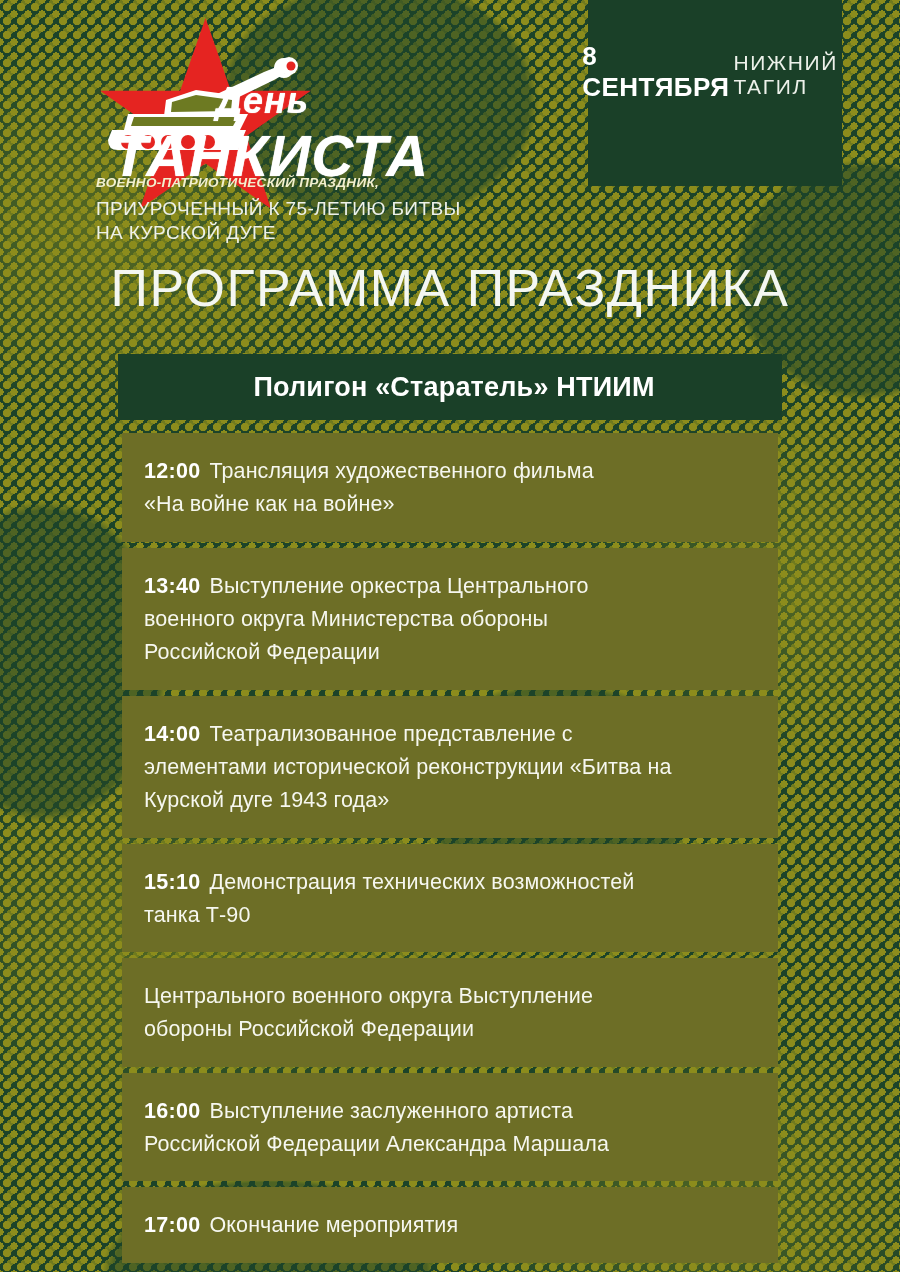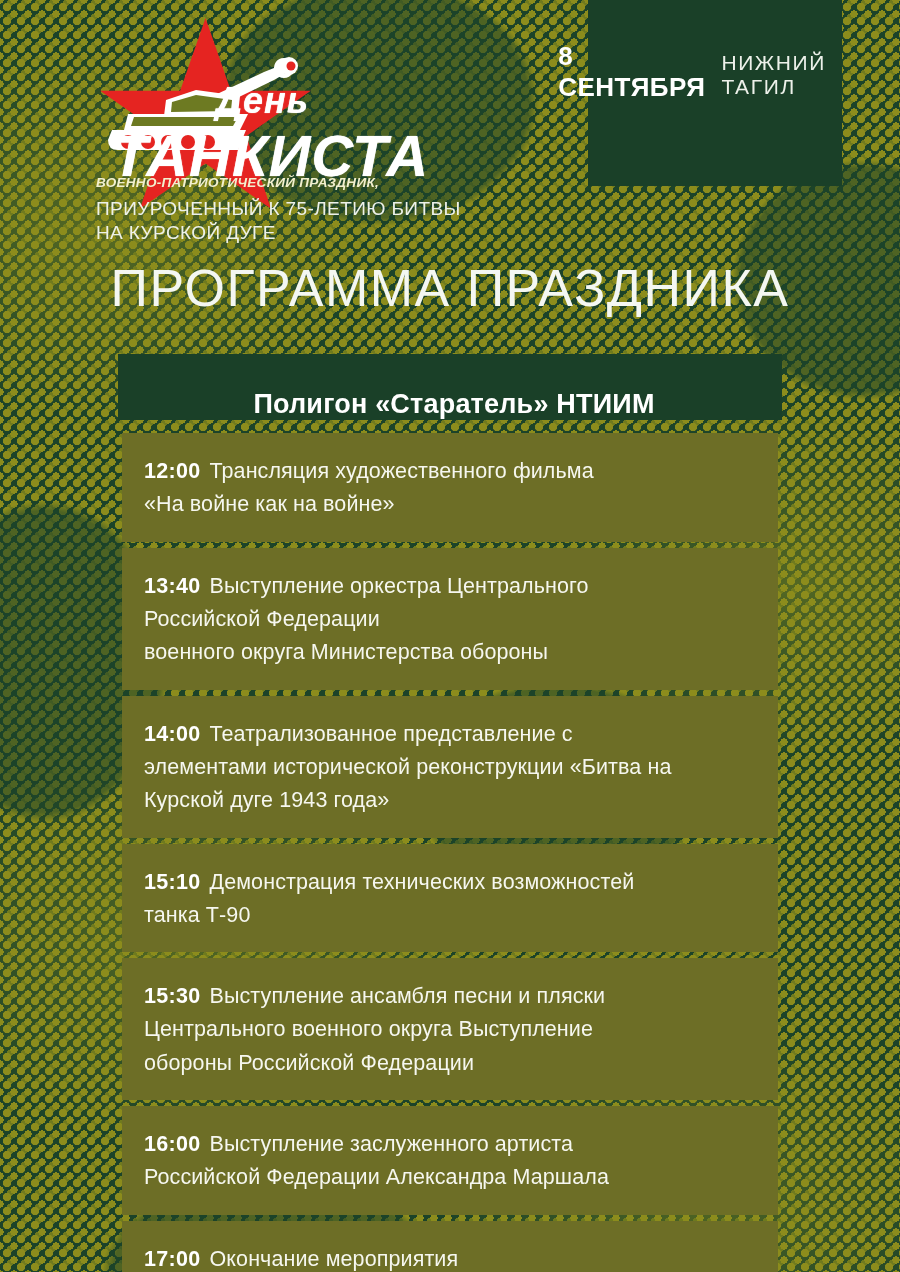--- a/index.html
+++ b/index.html
@@ -151,21 +151,21 @@
     font-weight: 700;
     letter-spacing: .5px;
     color: #ffffff;
     margin: 0 0 7px 0;
   }
   .date-city {
     font-size: 21px;
     font-weight: 300;
     letter-spacing: 1.6px;
     color: #edf1ea;
-    margin: 16px;
+    margin: 4px;
   }
 
   
   .program-title {
     position: relative;
     margin: 8px 0 0 0;
     text-align: center;
     font-size: 52px;
     font-weight: 300;
     letter-spacing: 1.5px;
@@ -173,21 +173,21 @@
   }
 
   
   .venue-band {
     position: relative;
     margin: 36px auto 0 auto;
     width: 656px;
     height: 66px;
     background: #1a4028;
     display: flex;
-    align-items: flex-end;
+    align-items: center;
     justify-content: center;
     padding-left: 8px;
   }
   .venue-band span {
     font-size: 27px;
     font-weight: 700;
     color: #ffffff;
     letter-spacing: .2px;
   }
 
@@ -277,34 +277,33 @@
     <span>Полигон «Старатель» НТИИМ</span>
   </div>
 
   <div class="schedule" id="schedule">
       <div class="sched-row">
         <div class="sched-line"><span class="sched-time">12:00</span><span>Трансляция художественного фильма</span></div>
         <div class="sched-line"><span>«На войне как на войне»</span></div>
       </div>
       <div class="sched-row">
         <div class="sched-line"><span class="sched-time">13:40</span><span>Выступление оркестра Центрального</span></div>
+        <div class="sched-line"><span>военного округа Министерства обороны</span></div>
         <div class="sched-line"><span>Российской Федерации</span></div>
-        <div class="sched-line"><span>военного округа Министерства обороны</span></div>
       </div>
       <div class="sched-row">
         <div class="sched-line"><span class="sched-time">14:00</span><span>Театрализованное представление с</span></div>
         <div class="sched-line"><span>элементами исторической реконструкции «Битва на</span></div>
         <div class="sched-line"><span>Курской дуге 1943 года»</span></div>
       </div>
       <div class="sched-row">
         <div class="sched-line"><span class="sched-time">15:10</span><span>Демонстрация технических возможностей</span></div>
         <div class="sched-line"><span>танка Т-90</span></div>
       </div>
       <div class="sched-row">
-        <div class="sched-line"><span class="sched-time">15:30</span><span>Выступление ансамбля песни и пляски</span></div>
         <div class="sched-line"><span>Центрального военного округа Выступление</span></div>
         <div class="sched-line"><span>обороны Российской Федерации</span></div>
       </div>
       <div class="sched-row">
         <div class="sched-line"><span class="sched-time">16:00</span><span>Выступление заслуженного артиста</span></div>
         <div class="sched-line"><span>Российской Федерации Александра Маршала</span></div>
       </div>
       <div class="sched-row">
         <div class="sched-line"><span class="sched-time">17:00</span><span>Окончание мероприятия</span></div>
       </div>

